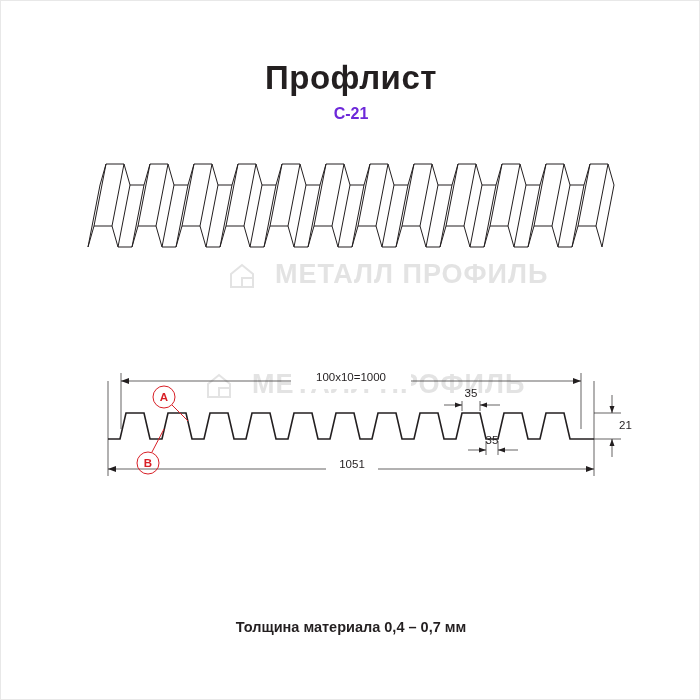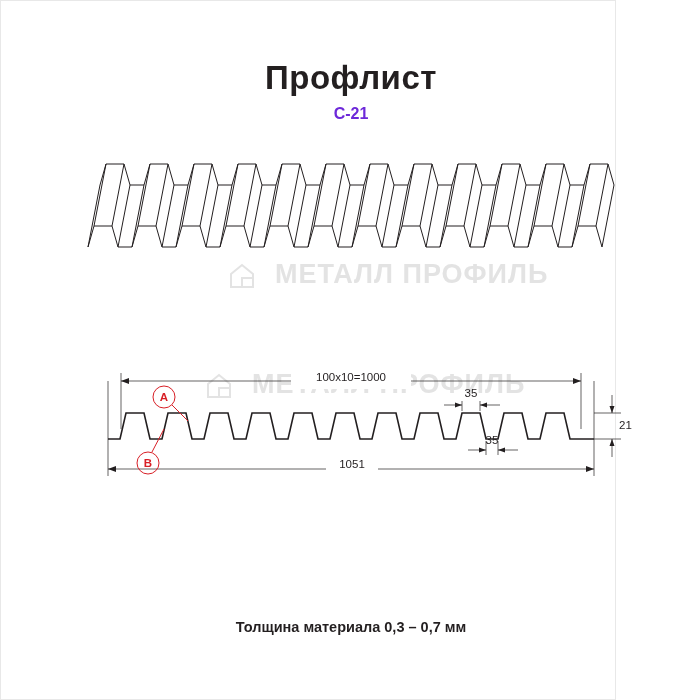--- a/index.html
+++ b/index.html
@@ -10,21 +10,21 @@
     width: 700px;
     height: 700px;
     background: #ffffff;
     font-family: "Liberation Sans", sans-serif;
     color: #231f20;
     overflow: hidden;
     position: relative;
   }
   .page {
     position: relative;
-    width: 616px;
+    width: 700px;
     height: 700px;
     box-sizing: border-box;
     border: 1px solid #e8e8e8;
   }
 
   
   .title {
     position: absolute;
     top: 58px;
     left: 0;
@@ -288,15 +288,15 @@
 
       <g>
         <circle class="red" cx="72" cy="112" r="11"></circle>
         <path class="red" d="M76,101 L88,78"></path>
         <text class="balloontext" x="72" y="113" text-anchor="middle" dominant-baseline="middle">B</text>
       </g>
 
     </svg>
   </div>
 
-  <div class="footer">Толщина материала 0,3 – 0,7 мм</div>
+  <div class="footer">Толщина материала 0,4 – 0,7 мм</div>
 
 </div>
 
 </body></html>

